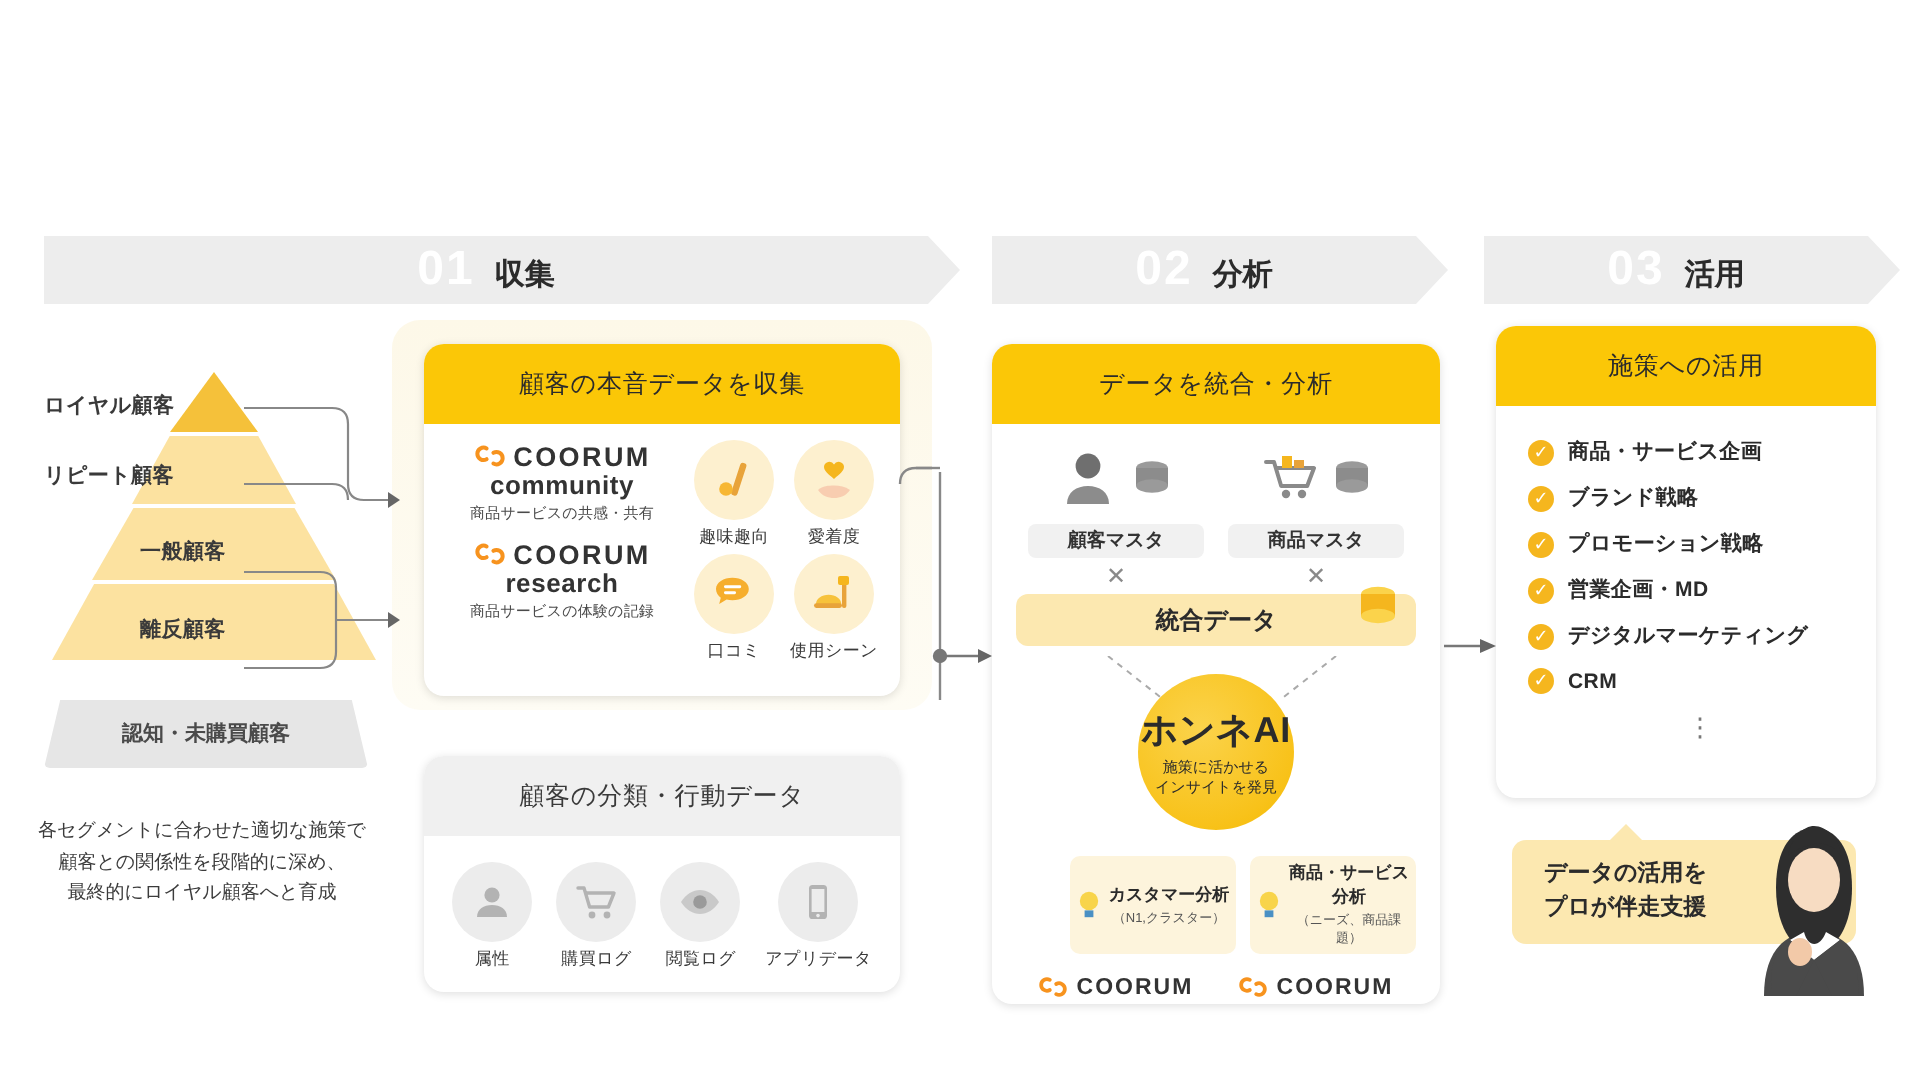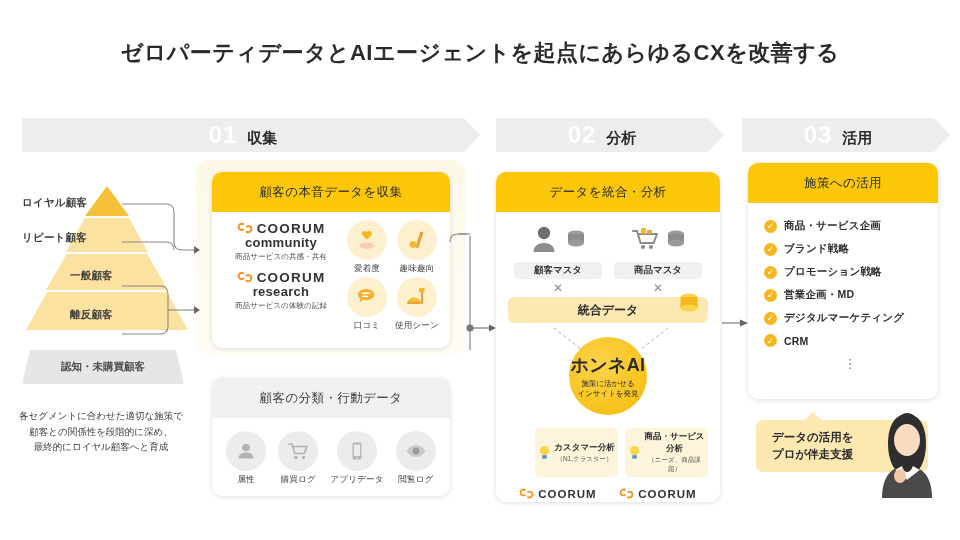--- a/index.html
+++ b/index.html
@@ -183,21 +183,20 @@
 
   .person { position: absolute; left: 868px; top: 398px; width: 78px; height: 100px; }
 
   svg { display: block; }
 </style>
 </head>
 <body>
 
 <div id="root">
 
-  <div class="page-title">ゼロパーティデータとAIエージェントを起点にあらゆるCXを改善する</div>
 
   <div class="stage" id="stage-1">
     <div class="stage-inner">
       <span class="stage-num">01</span>
       <span class="stage-label">収集</span>
     </div>
   </div>
   <div class="stage" id="stage-2">
     <div class="stage-inner">
       <span class="stage-num">02</span>
@@ -265,34 +264,34 @@
             <span class="brand-word">COORUM</span>
           </div>
           <div class="brand-sub">research</div>
           <div class="brand-desc">商品サービスの体験の記録</div>
         </div>
       </div>
       <div class="collect-right">
         <div class="icon-cell">
           <div class="icon-circle">
             <svg width="26" height="26" viewBox="0 0 26 26">
-              <path d="M13 12.5c-3-2.6-5-4-5-6.1A2.7 2.7 0 0 1 13 5.2a2.7 2.7 0 0 1 5 1.2c0 2.1-2 3.5-5 6.1z" fill="#F5B61E"></path>
-              <path d="M5 18c2.5-2 5-2.2 8-2.2s5.5.6 8 2.2c-2 3-5 4-8 4s-6-1-8-4z" fill="#F8CDB0"></path>
-            </svg>
-          </div>
-          <div class="icon-cap">愛着度</div>
+              <rect x="14" y="4" width="3.2" height="17" rx="1.4" fill="#E8A33A" transform="rotate(18 15 12)"></rect>
+              <circle cx="9" cy="17.5" r="3.4" fill="#F7B733"></circle>
+            </svg>
+          </div>
+          <div class="icon-cap">趣味趣向</div>
         </div>
         <div class="icon-cell">
           <div class="icon-circle">
             <svg width="26" height="26" viewBox="0 0 26 26">
-              <rect x="14" y="4" width="3.2" height="17" rx="1.4" fill="#E8A33A" transform="rotate(18 15 12)"></rect>
-              <circle cx="9" cy="17.5" r="3.4" fill="#F7B733"></circle>
-            </svg>
-          </div>
-          <div class="icon-cap">趣味趣向</div>
+              <path d="M13 12.5c-3-2.6-5-4-5-6.1A2.7 2.7 0 0 1 13 5.2a2.7 2.7 0 0 1 5 1.2c0 2.1-2 3.5-5 6.1z" fill="#F5B61E"></path>
+              <path d="M5 18c2.5-2 5-2.2 8-2.2s5.5.6 8 2.2c-2 3-5 4-8 4s-6-1-8-4z" fill="#F8CDB0"></path>
+            </svg>
+          </div>
+          <div class="icon-cap">愛着度</div>
         </div>
         <div class="icon-cell">
           <div class="icon-circle">
             <svg width="26" height="26" viewBox="0 0 26 26">
               <path d="M4 10.5c0-3.3 3.8-5.6 8.2-5.6s8.2 2.3 8.2 5.6-3.8 5.6-8.2 5.6c-1 0-2-.1-2.9-.3L5.6 18l.8-3.1C5 13.8 4 12.3 4 10.5z" fill="#F6AE2D"></path>
               <rect x="8" y="8.6" width="8.6" height="1.5" rx=".7" fill="#fff"></rect>
               <rect x="8" y="11.6" width="6" height="1.5" rx=".7" fill="#fff"></rect>
             </svg>
           </div>
           <div class="icon-cap">口コミ</div>
@@ -330,35 +329,35 @@
             <path d="M3 5h3l2.8 9.5h9.4L21 7.5H7.4" fill="none" stroke="#b3b3b3" stroke-width="1.7" stroke-linecap="round" stroke-linejoin="round"></path>
             <circle cx="10" cy="18.5" r="1.7" fill="#b3b3b3"></circle>
             <circle cx="17.5" cy="18.5" r="1.7" fill="#b3b3b3"></circle>
           </svg>
         </div>
         <div class="icon-cap">購買ログ</div>
       </div>
       <div class="icon-cell">
         <div class="icon-circle icon-circle-gray">
           <svg width="24" height="24" viewBox="0 0 24 24">
+            <path d="M2.5 12C5 8 8.5 6 12 6s7 2 9.5 6c-2.5 4-6 6-9.5 6s-7-2-9.5-6z" fill="#c9c9c9"></path>
+            <circle cx="12" cy="12" r="3.4" fill="#9a9a9a"></circle>
+          </svg>
+        </div>
+        <div class="icon-cap">閲覧ログ</div>
+      </div>
+      <div class="icon-cell">
+        <div class="icon-circle icon-circle-gray">
+          <svg width="24" height="24" viewBox="0 0 24 24">
             <rect x="7.5" y="3.5" width="9" height="17" rx="1.8" fill="#b3b3b3"></rect>
             <rect x="8.8" y="5.5" width="6.4" height="11.5" fill="#ececec"></rect>
             <circle cx="12" cy="18.8" r=".9" fill="#ececec"></circle>
           </svg>
         </div>
         <div class="icon-cap">アプリデータ</div>
-      </div>
-      <div class="icon-cell">
-        <div class="icon-circle icon-circle-gray">
-          <svg width="24" height="24" viewBox="0 0 24 24">
-            <path d="M2.5 12C5 8 8.5 6 12 6s7 2 9.5 6c-2.5 4-6 6-9.5 6s-7-2-9.5-6z" fill="#c9c9c9"></path>
-            <circle cx="12" cy="12" r="3.4" fill="#9a9a9a"></circle>
-          </svg>
-        </div>
-        <div class="icon-cap">閲覧ログ</div>
       </div>
     </div>
   </div>
 
   <svg style="position:absolute;left:444px;top:228px;" width="56" height="130">
     <path d="M6,14 Q6,6 14,6 H22" fill="none" stroke="#888" stroke-width="1.2"></path>
     <path d="M22,6 H30 V100" fill="none" stroke="#888" stroke-width="1.2" style="display:none"></path>
     <path d="M26,8 V122" fill="none" stroke="#888" stroke-width="1.2"></path>
     <path d="M14,6 H26" fill="none" stroke="#888" stroke-width="1.2"></path>
     <circle cx="26" cy="100" r="3.6" fill="#777"></circle>

